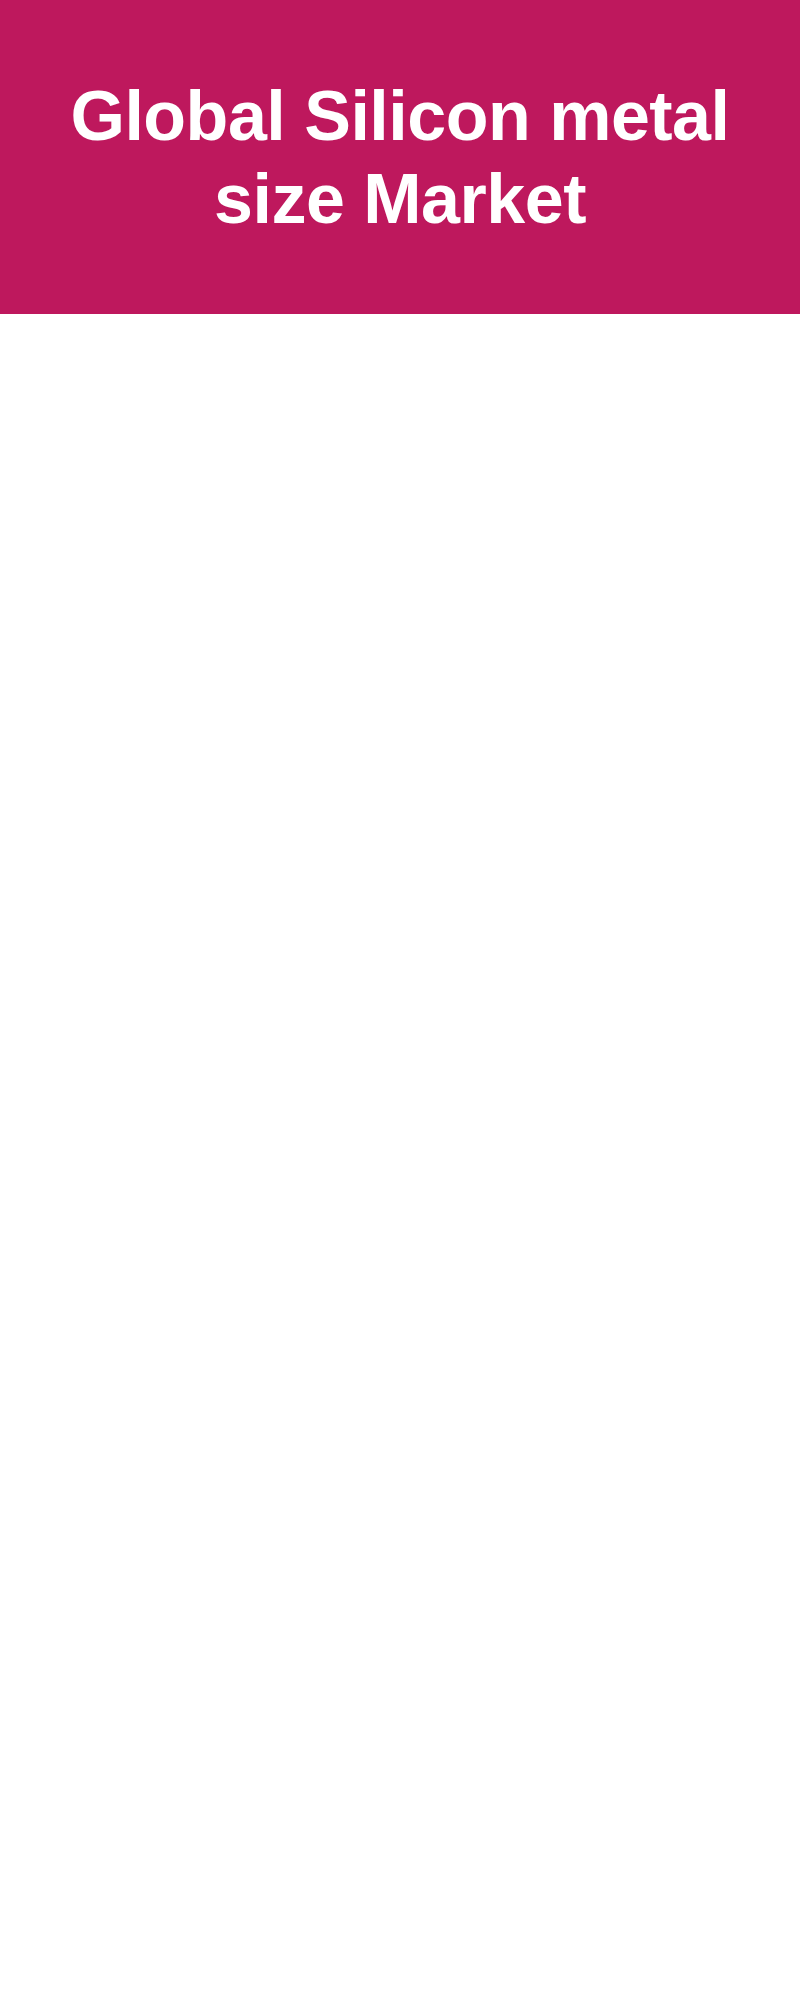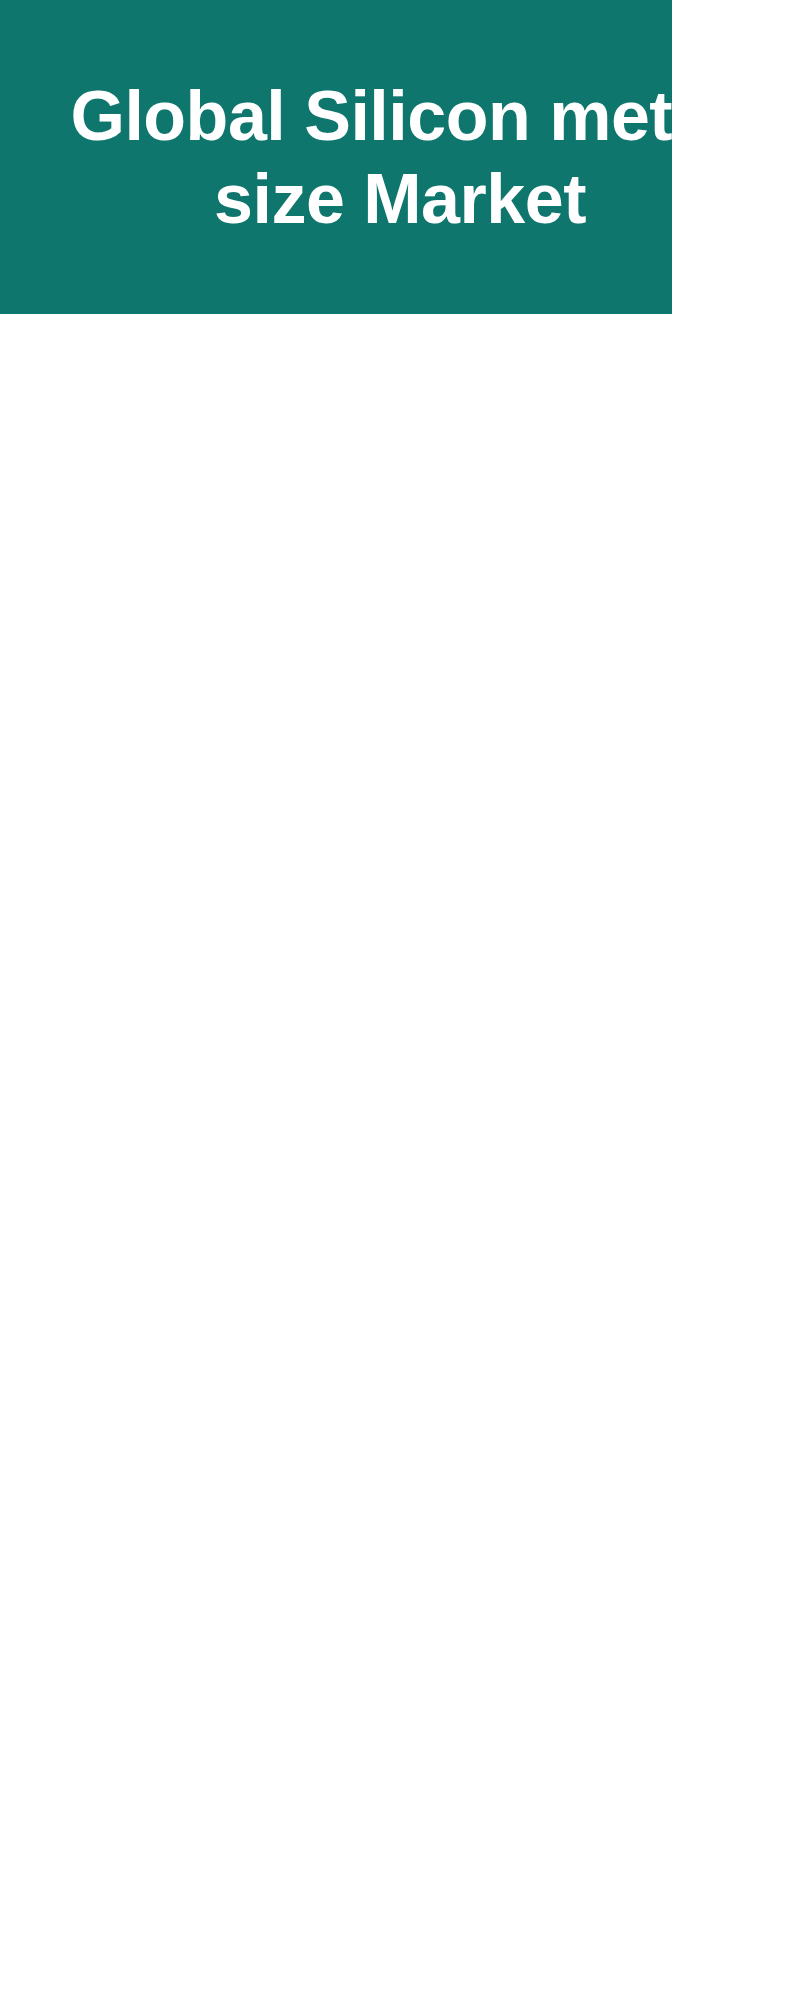--- a/index.html
+++ b/index.html
@@ -1,19 +1,19 @@
 <!DOCTYPE html>
 <html><head>
 <meta charset="utf-8">
 <style>
   html,body{margin:0;padding:0;}
   body{width:800px;height:2000px;background:#fff;font-family:"Liberation Sans",sans-serif;overflow:hidden;}
   .page{position:relative;width:800px;height:2000px;}
   
-  .header{position:absolute;left:0;top:0;width:672px;height:314px;background:#0f766e;}
+  .header{position:absolute;left:0;top:0;width:800px;height:314px;background:#be185d;}
   .header-title{position:absolute;left:0;top:75px;width:800px;text-align:center;color:#fff;font-weight:bold;font-size:70px;line-height:1.18;letter-spacing:-0.5px;}
 </style>
 </head>
 <body>
 
 <div class="page">
   <div class="header">
     <div class="header-title">Global Silicon metal size Market</div>
   </div>
 </div>

